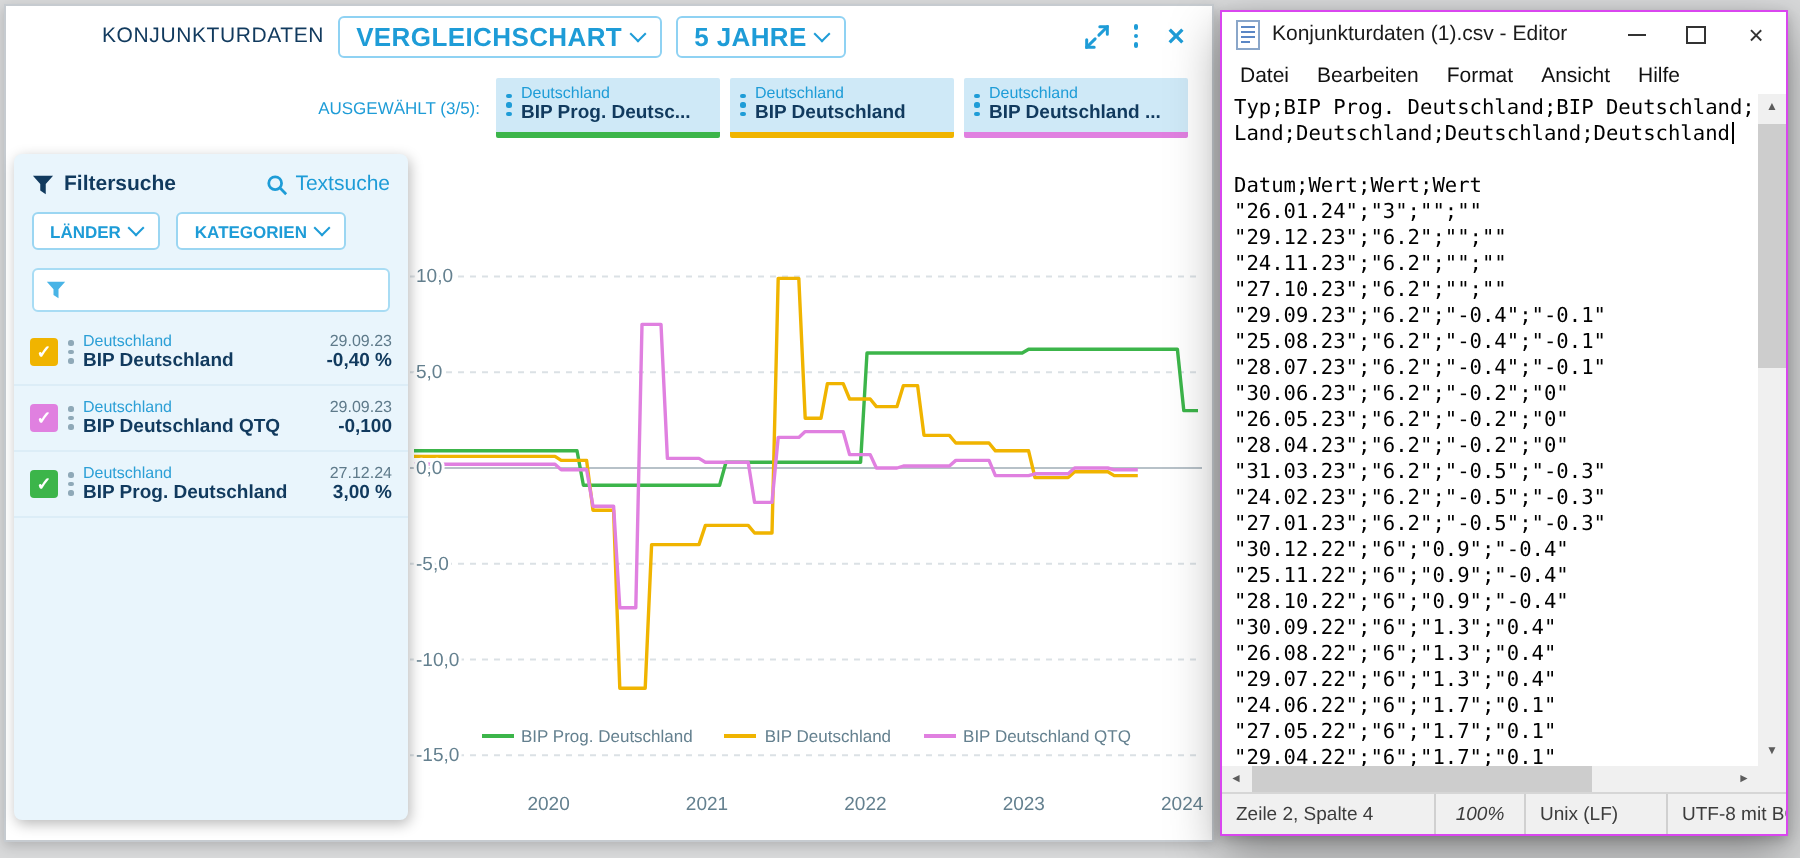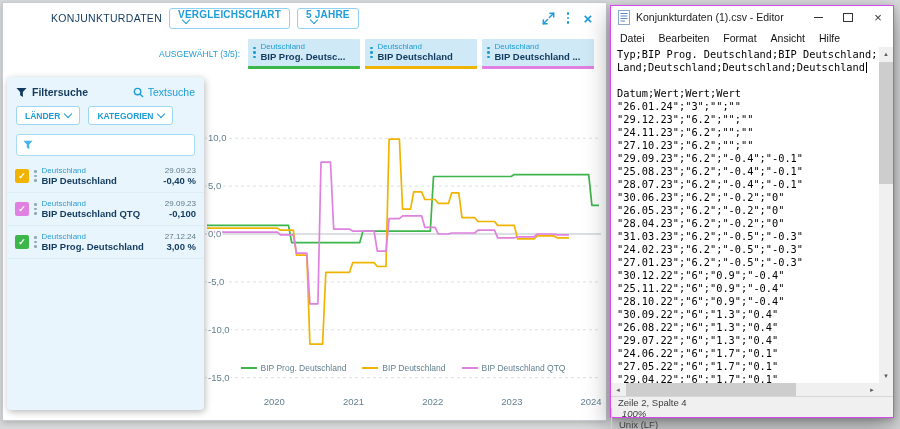--- a/index.html
+++ b/index.html
@@ -15,21 +15,21 @@
   .chev{display:inline-block;width:5px;height:5px;border-right:1.5px solid currentColor;border-bottom:1.5px solid currentColor;transform:rotate(45deg);margin-left:5px;margin-top:-3px;flex:0 0 auto;}
   .spacer{flex:1;}
 
   
   .app-window{
     position:absolute;left:2px;top:2px;width:603px;height:417px;
     background:#fff;border:1px solid #c6cbd0;box-shadow:0 2px 6px rgba(0,0,0,.18);
   }
   .toolbar{position:absolute;left:0;top:0;right:0;height:30px;display:flex;align-items:center;padding:0 9px;gap:7px;}
   .app-title{font-size:10.5px;font-weight:normal;color:#113a5e;letter-spacing:.3px;margin-left:39px;}
-  .dd-btn{height:21px;display:inline-flex;padding:0 8px;border:1px solid #8fd2f3;border-radius:3px;background:#fff;color:#1e9cd7;font-size:10px;font-weight:bold;letter-spacing:.2px;cursor:default;flex-direction:column;}
+  .dd-btn{height:21px;display:inline-flex;align-items:center;padding:0 8px;border:1px solid #8fd2f3;border-radius:3px;background:#fff;color:#1e9cd7;font-size:13px;font-weight:bold;letter-spacing:.2px;cursor:default;}
   .tool-icon{color:#1e9cd7;display:inline-flex;align-items:center;justify-content:center;width:18px;height:18px;}
   .icon-close-app{font-size:15px;font-weight:bold;line-height:1;}
 
   .chips-row{position:absolute;top:36px;left:0;right:12px;height:30px;display:flex;justify-content:flex-end;align-items:center;gap:5px;}
   .selected-label{color:#1e9cd7;font-size:8.5px;margin-right:3px;white-space:nowrap;}
   .chip{width:102px;height:27px;background:#cfe9f7;border-bottom:3px solid #999;display:flex;align-items:center;gap:5px;padding:0 5px;border-radius:1px;cursor:default;}
   .chip .vdots{color:#1e9cd7;}
   .chip-texts{overflow:hidden;white-space:nowrap;line-height:1.15;}
   .chip-country{font-size:8px;color:#1e9cd7;display:block;}
   .chip-name{font-size:9.5px;font-weight:bold;color:#113a5e;display:block;overflow:hidden;}
@@ -89,21 +89,21 @@
     color:#000;white-space:pre;overflow:hidden;padding:1px 0 0 5px;background:#fff;
   }
   .ed-line{height:13px;}
   .caret{display:inline-block;width:1px;height:11px;background:#000;vertical-align:-2px;margin-left:1px;}
   .np-vscroll{position:absolute;top:41px;right:0;width:14px;bottom:34px;background:#f0f0f0;}
   .np-hscroll{position:absolute;left:0;right:14px;bottom:20px;height:14px;background:#f0f0f0;}
   .np-corner{position:absolute;right:0;bottom:20px;width:14px;height:14px;background:#f0f0f0;}
   .sb-arrow{position:absolute;width:14px;height:14px;display:flex;align-items:center;justify-content:center;font-size:6px;color:#5c5c5c;}
   .vthumb{position:absolute;left:0;top:15px;width:14px;height:122px;background:#cdcdcd;}
   .hthumb{position:absolute;top:0;left:15px;width:170px;height:14px;background:#cdcdcd;}
-  .np-statusbar{position:absolute;left:0;right:0;bottom:0;height:20px;background:#f0f0f0;border-top:1px solid #d6d6d6;display:flex;align-items:stretch;font-size:9.5px;color:#3c3c3c;flex-direction:column;}
+  .np-statusbar{position:absolute;left:0;right:0;bottom:0;height:20px;background:#f0f0f0;border-top:1px solid #d6d6d6;display:flex;align-items:stretch;font-size:9.5px;color:#3c3c3c;}
   .st-cell{display:flex;align-items:center;padding:0 7px;border-left:1px solid #d0d0d0;white-space:nowrap;overflow:hidden;flex:0 0 auto;}
   .st-cell.first{border-left:none;width:92px;}
   .st-zoom{width:30px;justify-content:center;font-style:italic;}
   .st-eol{width:56px;}
   .st-enc{flex:1 1 auto;}
 </style>
 </head>
 <body>
 
 <div class="app-window">

